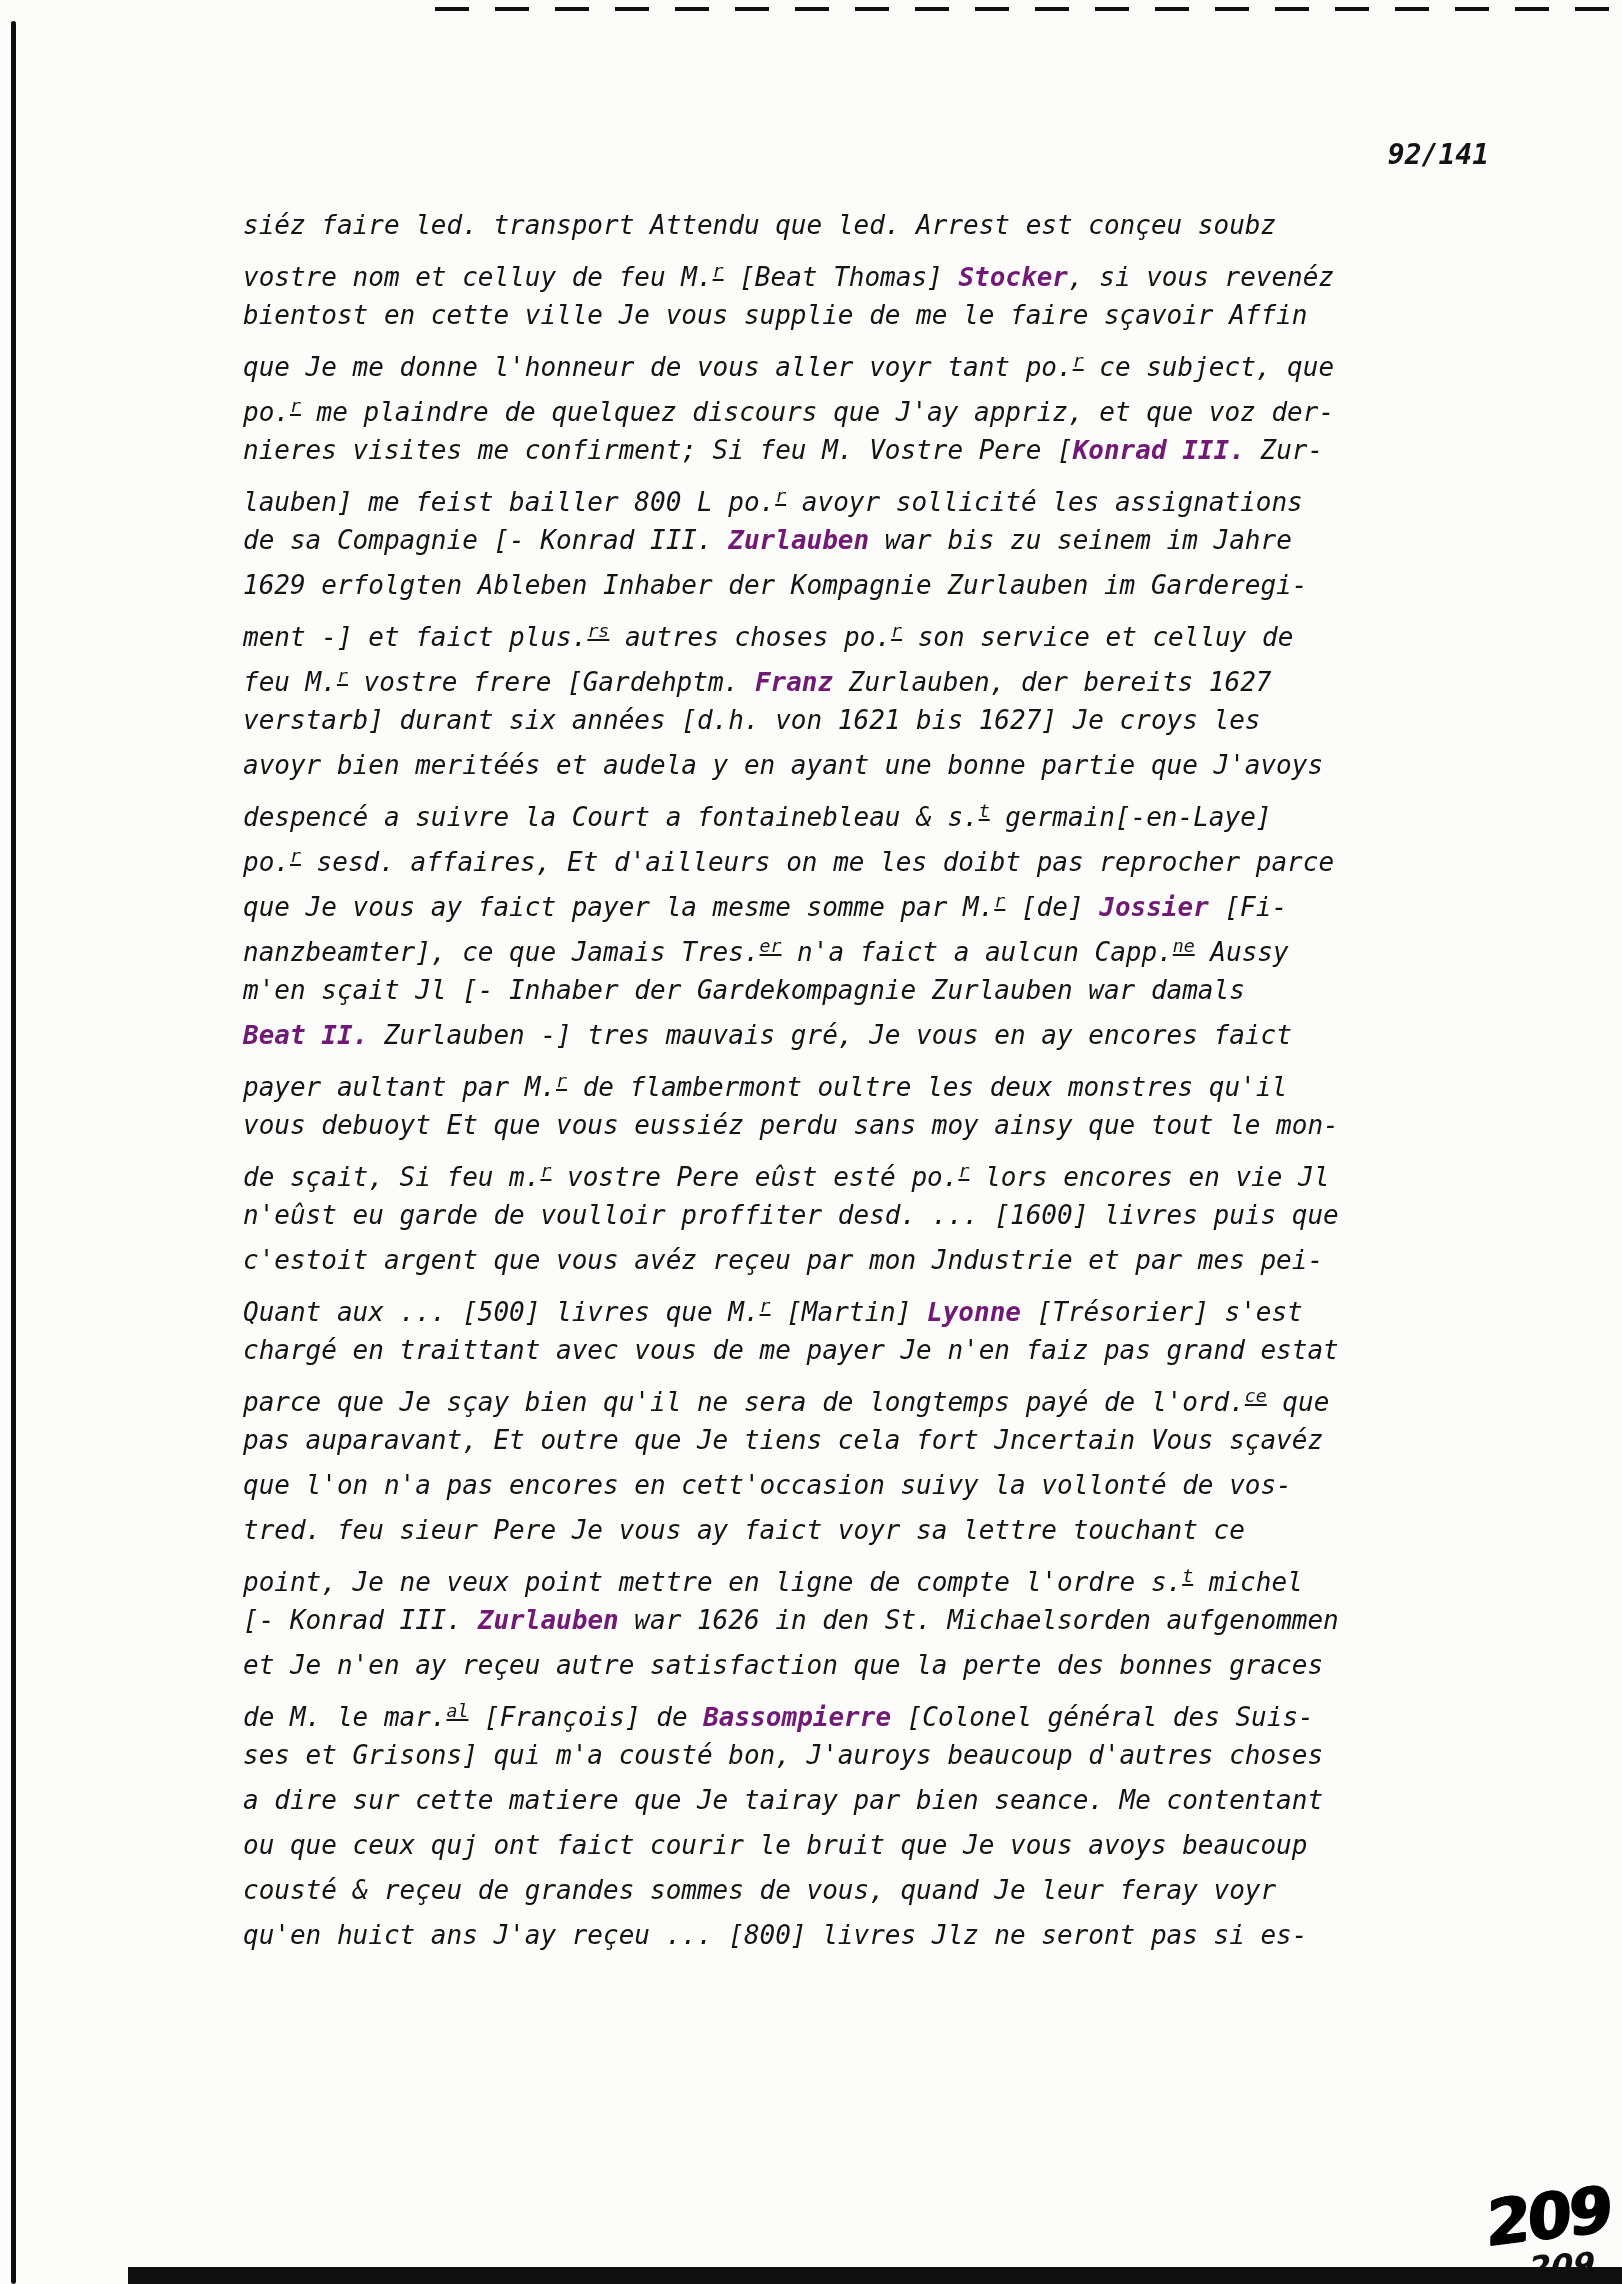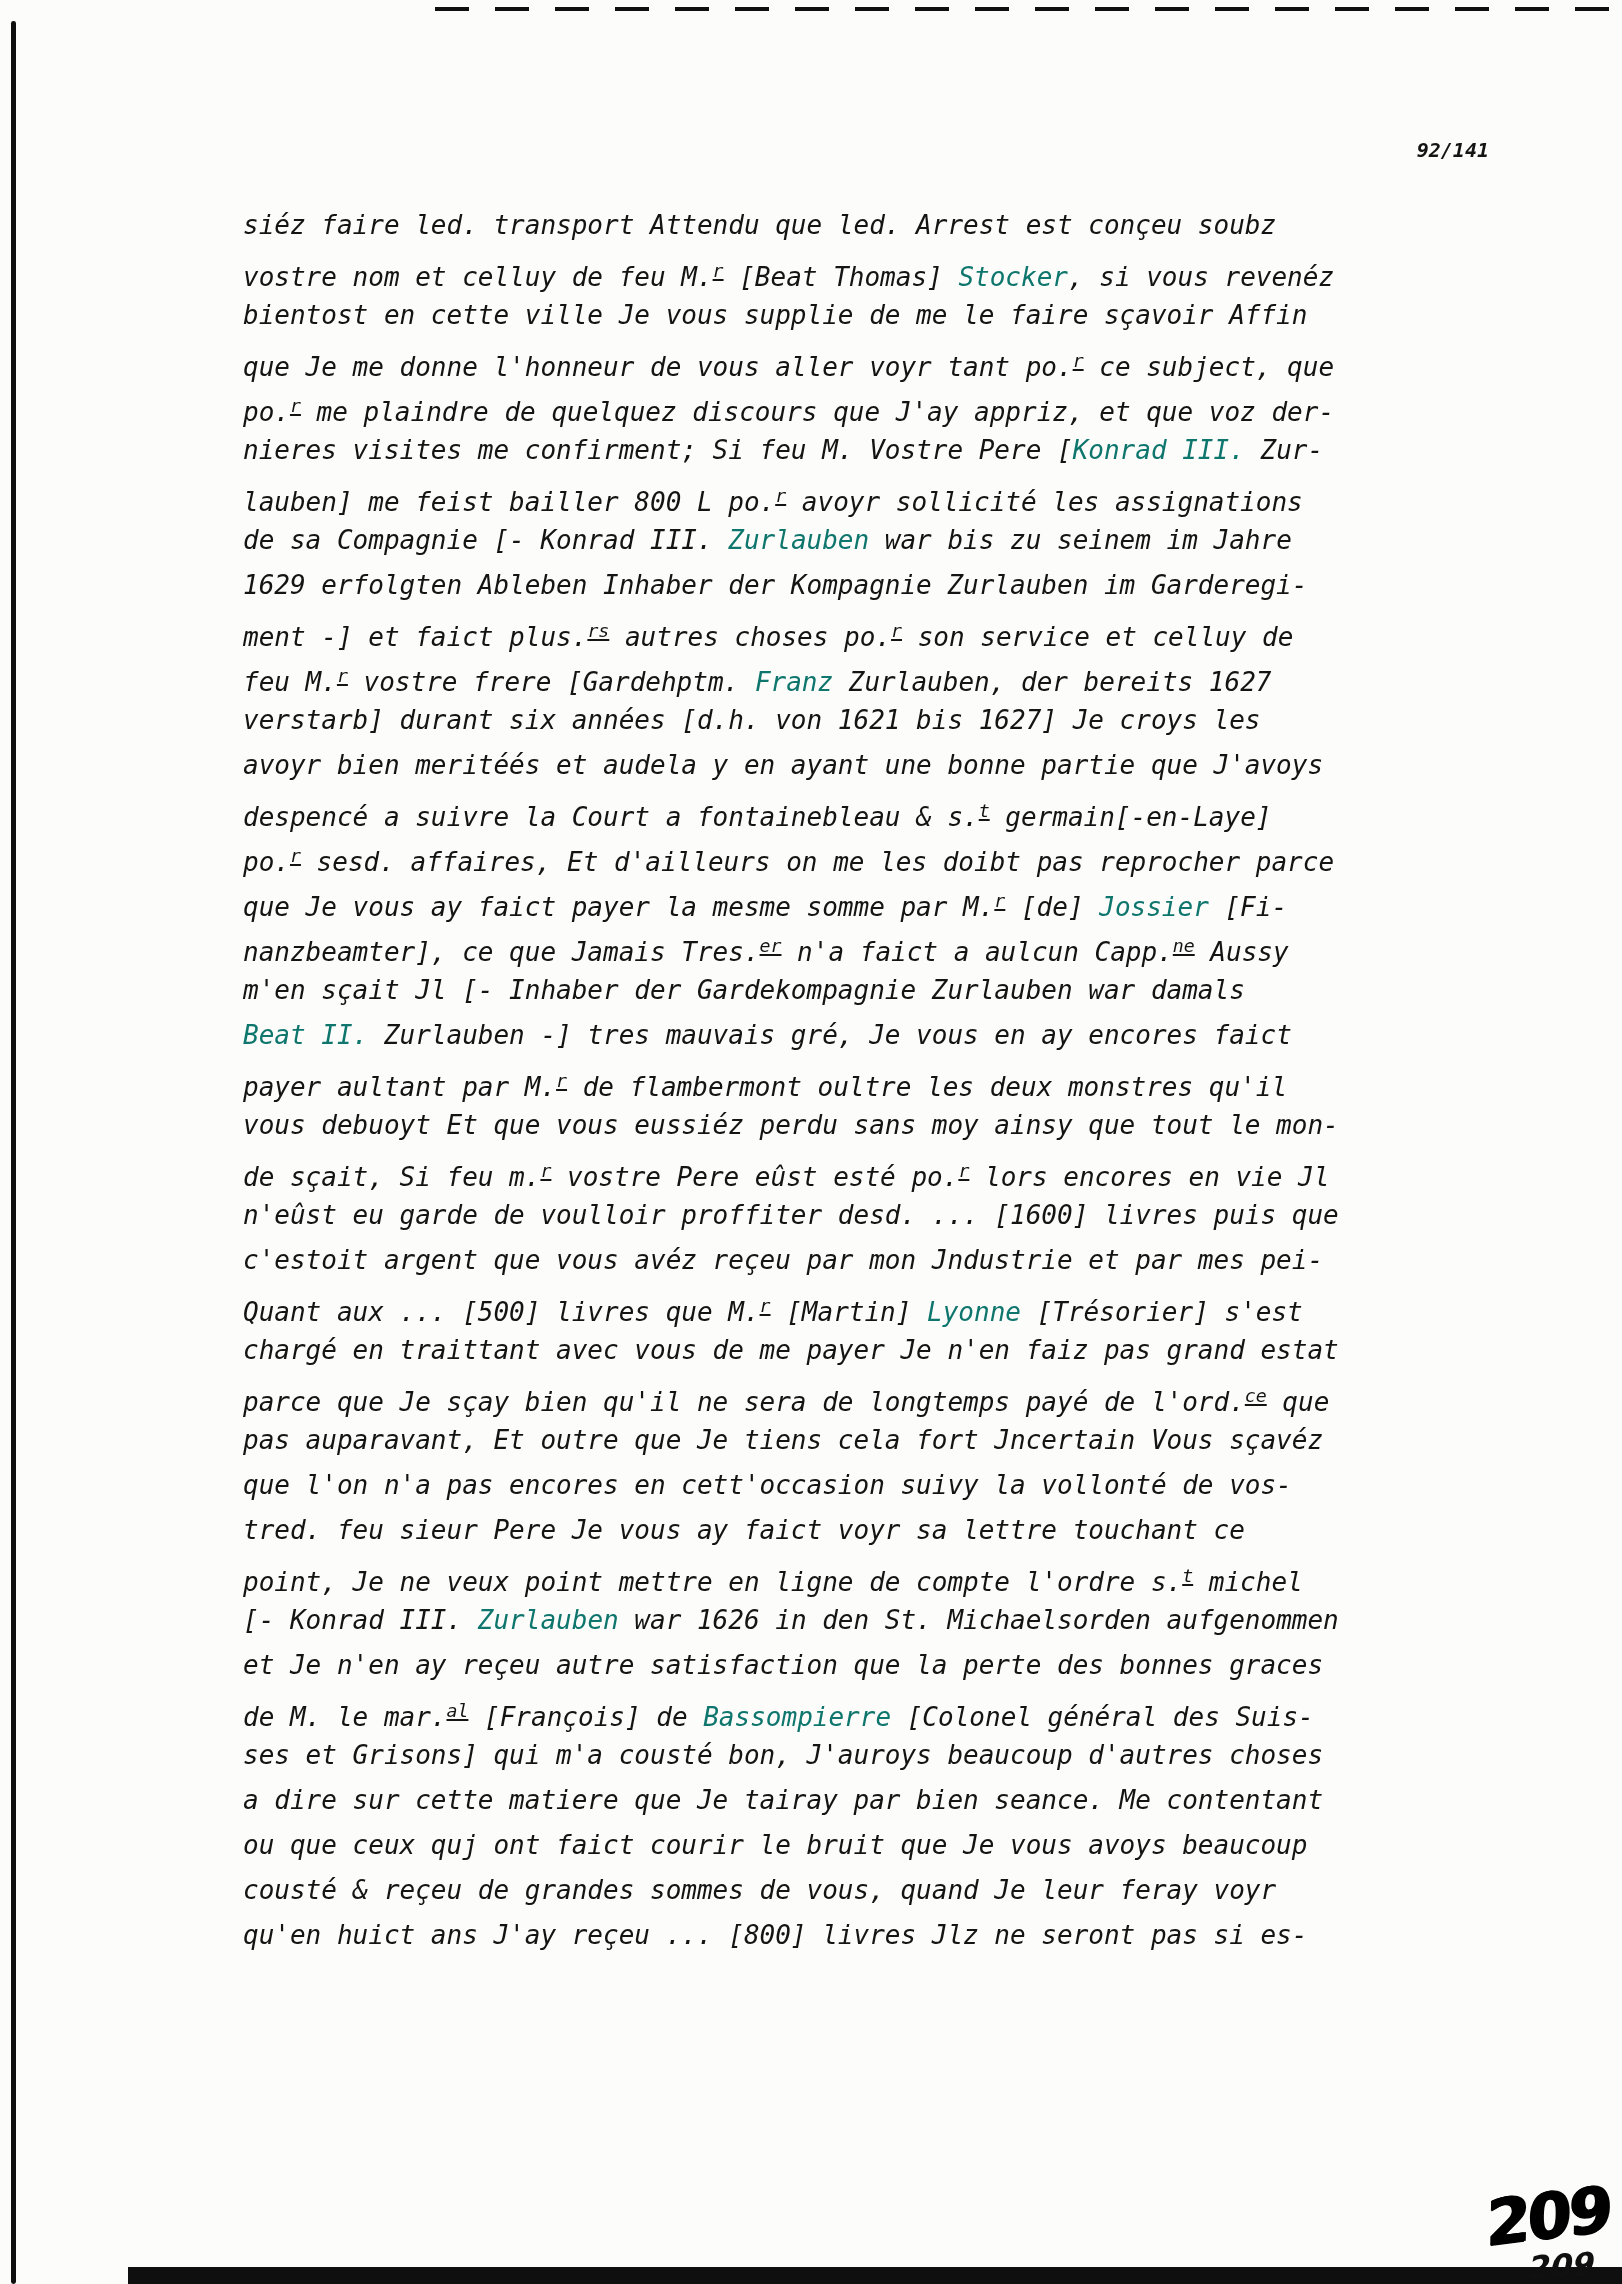--- a/index.html
+++ b/index.html
@@ -8,26 +8,26 @@
     background:var(--paper,#fcfcfa);
     font-family:"DejaVu Sans Mono", monospace;
   }
   .page{position:absolute;inset:0;}
   
   .edge-left{position:absolute;left:11.4px;top:21px;bottom:0;width:4.9px;background:var(--edge,#101010);border-radius:2.4px;}
   .edge-top{position:absolute;top:7.3px;left:435px;right:0;height:4px;
     background:repeating-linear-gradient(90deg,var(--edge,#151515) 0 34px,transparent 34px 60px);}
   .edge-bottom{position:absolute;bottom:0;left:128px;right:0;height:17px;background:var(--edge,#0c0c0c);z-index:1;}
   
-  .page-number{position:absolute;top:138px;right:133px;font-size:20px;font-style:italic;font-weight:700;color:var(--ink,#141414);}
+  .page-number{position:absolute;top:138px;right:133px;font-size:28px;font-style:italic;font-weight:700;color:var(--ink,#141414);}
   
   .text{position:absolute;left:243px;top:203px;width:1282px;color:var(--ink,#141414);
     font-size:26px;font-style:italic;line-height:45px;}
   .line{white-space:pre;height:45px;}
-  .b{font-weight:400;color:#0f766e;}
+  .b{font-weight:700;color:#701a75;}
   .sup{font-size:0.70em;vertical-align:0.52em;text-decoration:underline;text-decoration-thickness:1.6px;text-underline-offset:2.4px;}
   
   .mark-marker{position:absolute;right:11.4px;top:2185px;z-index:2;
     font-family:"DejaVu Sans",sans-serif;font-weight:700;font-size:63px;line-height:1;color:#000;
     transform:rotate(-7deg) skewX(-8deg);letter-spacing:-2.4px;
     text-shadow:1.6px 0 #000,-0.8px 0 #000,0 0.8px #000;}
   .mark-pen{position:absolute;right:27.6px;top:2250px;z-index:2;
     font-family:"DejaVu Sans",sans-serif;font-weight:700;font-size:32px;line-height:1;color:#101010;
     transform:rotate(-4deg) skewX(-16deg);
     border-bottom:3.2px solid #101010;padding-bottom:1.6px;}

